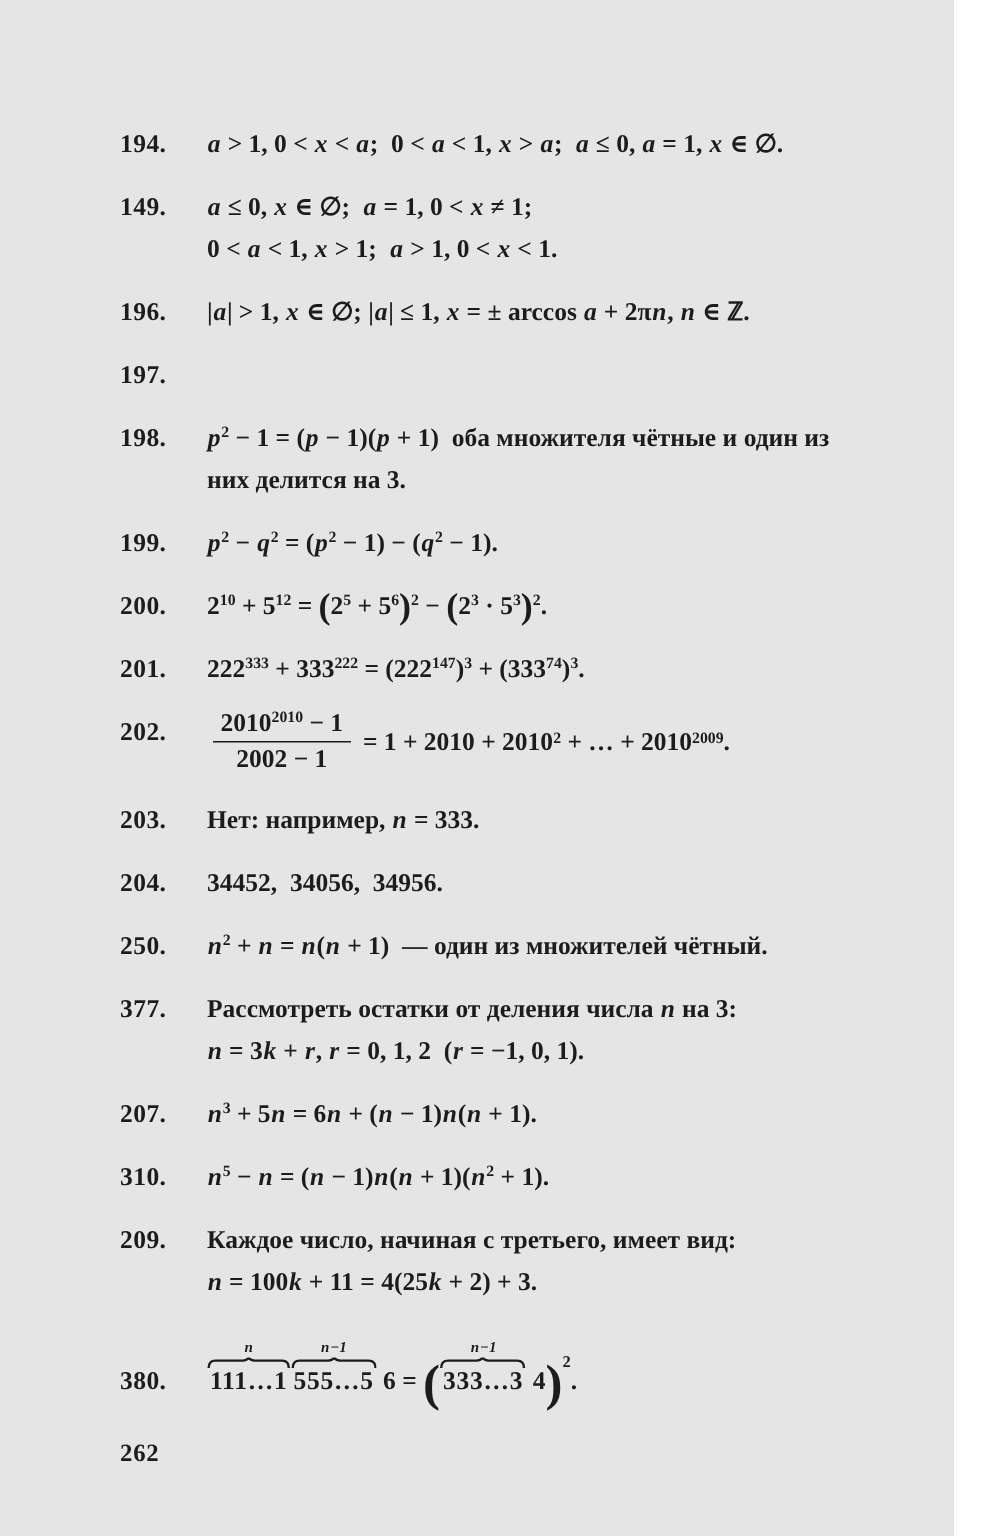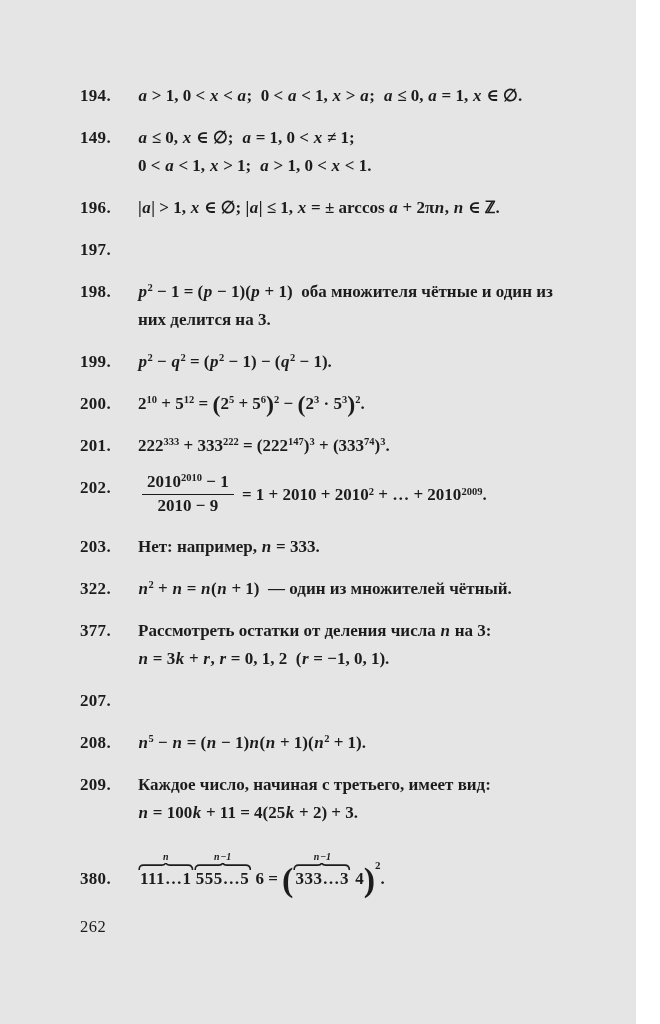--- a/index.html
+++ b/index.html
@@ -70,21 +70,21 @@
   }
   .obl { font-size: 10px; line-height: 1; font-style: italic; letter-spacing: 0; padding-bottom: 1px; }
   .obb { display: block; width: 100%; height: 7px; line-height: 0; }
   .obb svg { display: block; width: 100%; height: 7px; }
   .problem.has-ob .pbody { padding-top: 24px; }
   .problem.has-ob .pnum  { padding-top: 24px; }
   
   .folio {
     margin-top: 24px;
     font-size: 16.5px;
-    font-weight: 400;
+    font-weight: 700;
     letter-spacing: 0.5px;
   }
 </style>
 </head>
 <body>
 
 <div class="book-page">
   <div class="answers">
       <div class="problem">
         <span class="pnum">194.</span>
@@ -129,47 +129,56 @@
       </div>
       <div class="problem">
         <span class="pnum">201.</span>
         <div class="pbody">
           <div class="pline">222<sup>333</sup> + 333<sup>222</sup> = (222<sup>147</sup>)<sup>3</sup> + (333<sup>74</sup>)<sup>3</sup>.</div>
         </div>
       </div>
       <div class="problem">
         <span class="pnum">202.</span>
         <div class="pbody">
-          <div class="pline"><span class="frac"><span class="fn">2010<sup>2010</sup> − 1</span><span class="fd">2010 − 9</span></span> = 1 + 2010 + 2010<sup>2</sup> + … + 2010<sup>2009</sup>.</div>
+          <div class="pline"><span class="frac"><span class="fn">2010<sup>2010</sup> − 1</span><span class="fd">2002 − 1</span></span> = 1 + 2010 + 2010<sup>2</sup> + … + 2010<sup>2009</sup>.</div>
         </div>
       </div>
       <div class="problem">
         <span class="pnum">203.</span>
         <div class="pbody">
           <div class="pline">Нет: например, <i>n</i> = 333.</div>
         </div>
       </div>
       <div class="problem">
-        <span class="pnum">322.</span>
+        <span class="pnum">204.</span>
+        <div class="pbody">
+          <div class="pline">34452,&nbsp; 34056,&nbsp; 34956.</div>
+        </div>
+      </div>
+      <div class="problem">
+        <span class="pnum">250.</span>
         <div class="pbody">
           <div class="pline"><i>n</i><sup>2</sup> + <i>n</i> = <i>n</i>(<i>n</i> + 1)&nbsp; — один из множителей чётный.</div>
         </div>
       </div>
       <div class="problem">
         <span class="pnum">377.</span>
         <div class="pbody">
           <div class="pline">Рассмотреть остатки от деления числа <i>n</i> на 3:</div>
           <div class="pline"><i>n</i> = 3<i>k</i> + <i>r</i>, <i>r</i> = 0, 1, 2&nbsp; (<i>r</i> = −1, 0, 1).</div>
         </div>
       </div>
       <div class="problem">
         <span class="pnum">207.</span>
-      </div>
-      <div class="problem">
-        <span class="pnum">208.</span>
+        <div class="pbody">
+          <div class="pline"><i>n</i><sup>3</sup> + 5<i>n</i> = 6<i>n</i> + (<i>n</i> − 1)<i>n</i>(<i>n</i> + 1).</div>
+        </div>
+      </div>
+      <div class="problem">
+        <span class="pnum">310.</span>
         <div class="pbody">
           <div class="pline"><i>n</i><sup>5</sup> − <i>n</i> = (<i>n</i> − 1)<i>n</i>(<i>n</i> + 1)(<i>n</i><sup>2</sup> + 1).</div>
         </div>
       </div>
       <div class="problem">
         <span class="pnum">209.</span>
         <div class="pbody">
           <div class="pline">Каждое число, начиная с третьего, имеет вид:</div>
           <div class="pline"><i>n</i> = 100<i>k</i> + 11 = 4(25<i>k</i> + 2) + 3.</div>
         </div>

